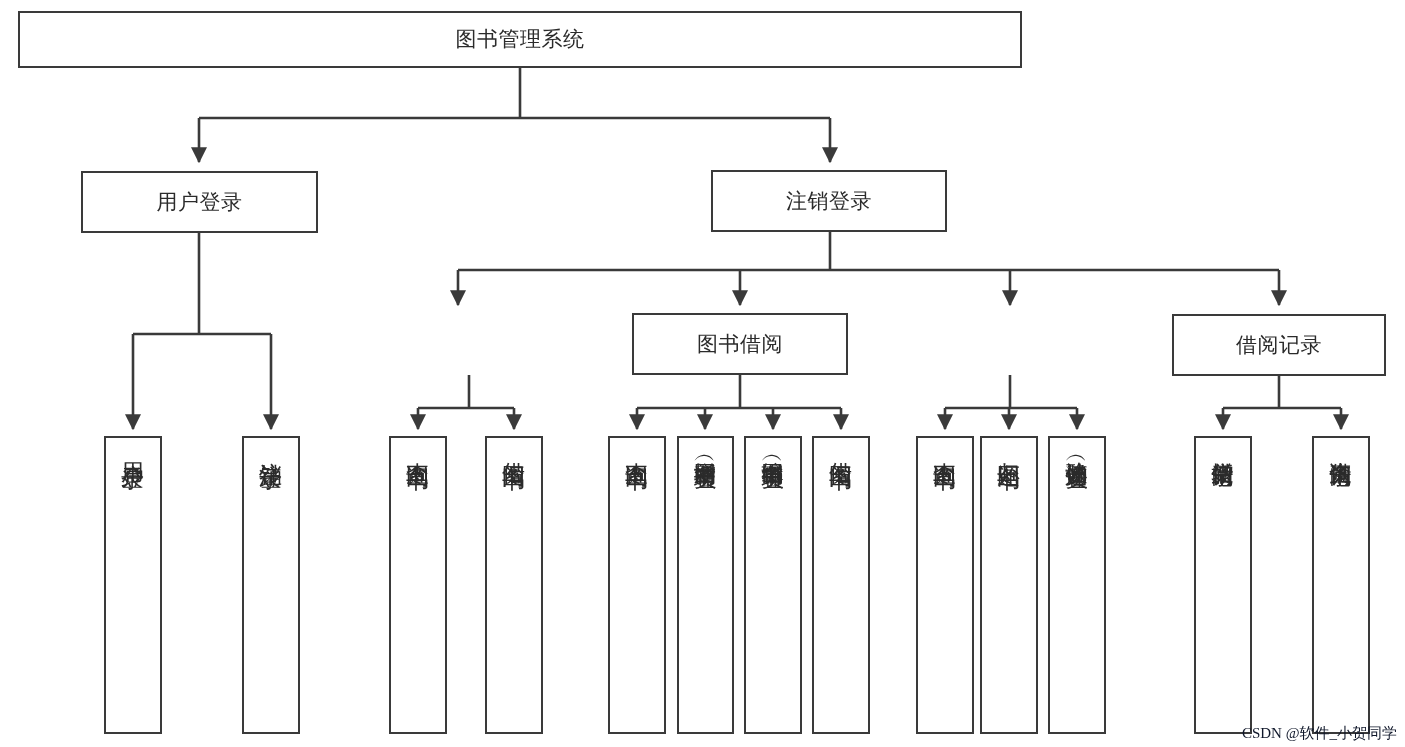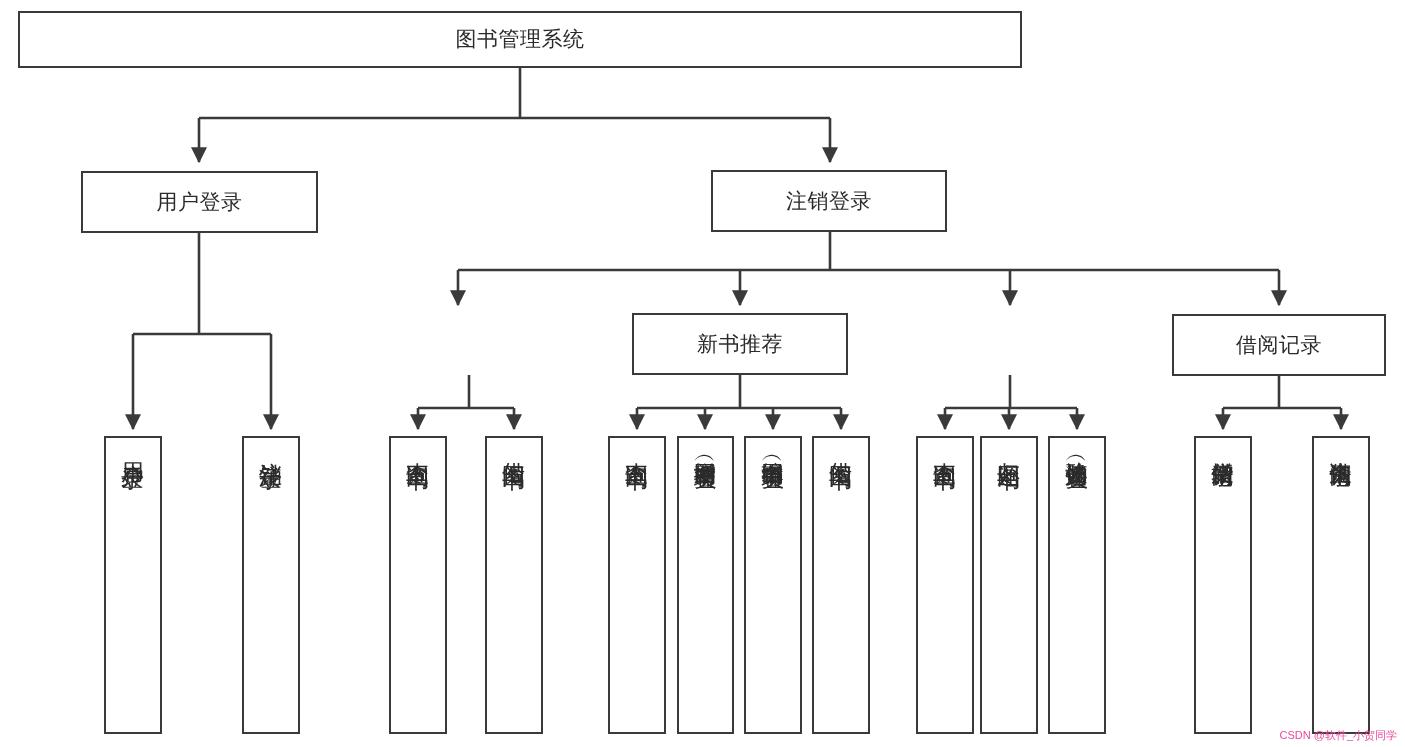--- a/index.html
+++ b/index.html
@@ -61,25 +61,25 @@
     white-space: nowrap;
   }
   .node.vert.longtext .lbl {
     font-size: 22px;
     letter-spacing: 1px;
   }
   #watermark {
     position: absolute;
     right: 8px;
     bottom: 4px;
-    font-size: 11px;
-    color: #ec4899;
+    font-size: 15px;
+    color: #0f172a;
     z-index: 5;
     white-space: nowrap;
-    font-family: Liberation Sans, sans-serif;
+    font-family: Liberation Serif, serif;
   }
 </style>
 </head>
 <body>
 
 <div id="canvas">
 
   <svg id="wires" viewBox="0 0 1405 747" width="1405" height="747">
     <defs>
       <marker id="arrow" viewBox="0 0 10 10" refX="9.2" refY="5" markerWidth="6.2" markerHeight="6.2" orient="auto-start-reverse">
@@ -137,21 +137,21 @@
   <div class="node horiz" style="left:81px; top:171px; width:237px; height:62px;">
     <span class="lbl">用户登录</span>
   </div>
 
   <div class="node horiz" style="left:711px; top:170px; width:236px; height:62px;">
     <span class="lbl">注销登录</span>
   </div>
 
 
   <div class="node horiz" style="left:632px; top:313px; width:216px; height:62px;">
-    <span class="lbl">新书推荐</span>
+    <span class="lbl">图书借阅</span>
   </div>
 
 
   <div class="node horiz" style="left:1172px; top:314px; width:214px; height:62px;">
     <span class="lbl">借阅记录</span>
   </div>
 
   <div class="node vert" style="left:104px; top:436px; width:58px; height:298px;">
     <span class="lbl">用户登录</span>
   </div>

